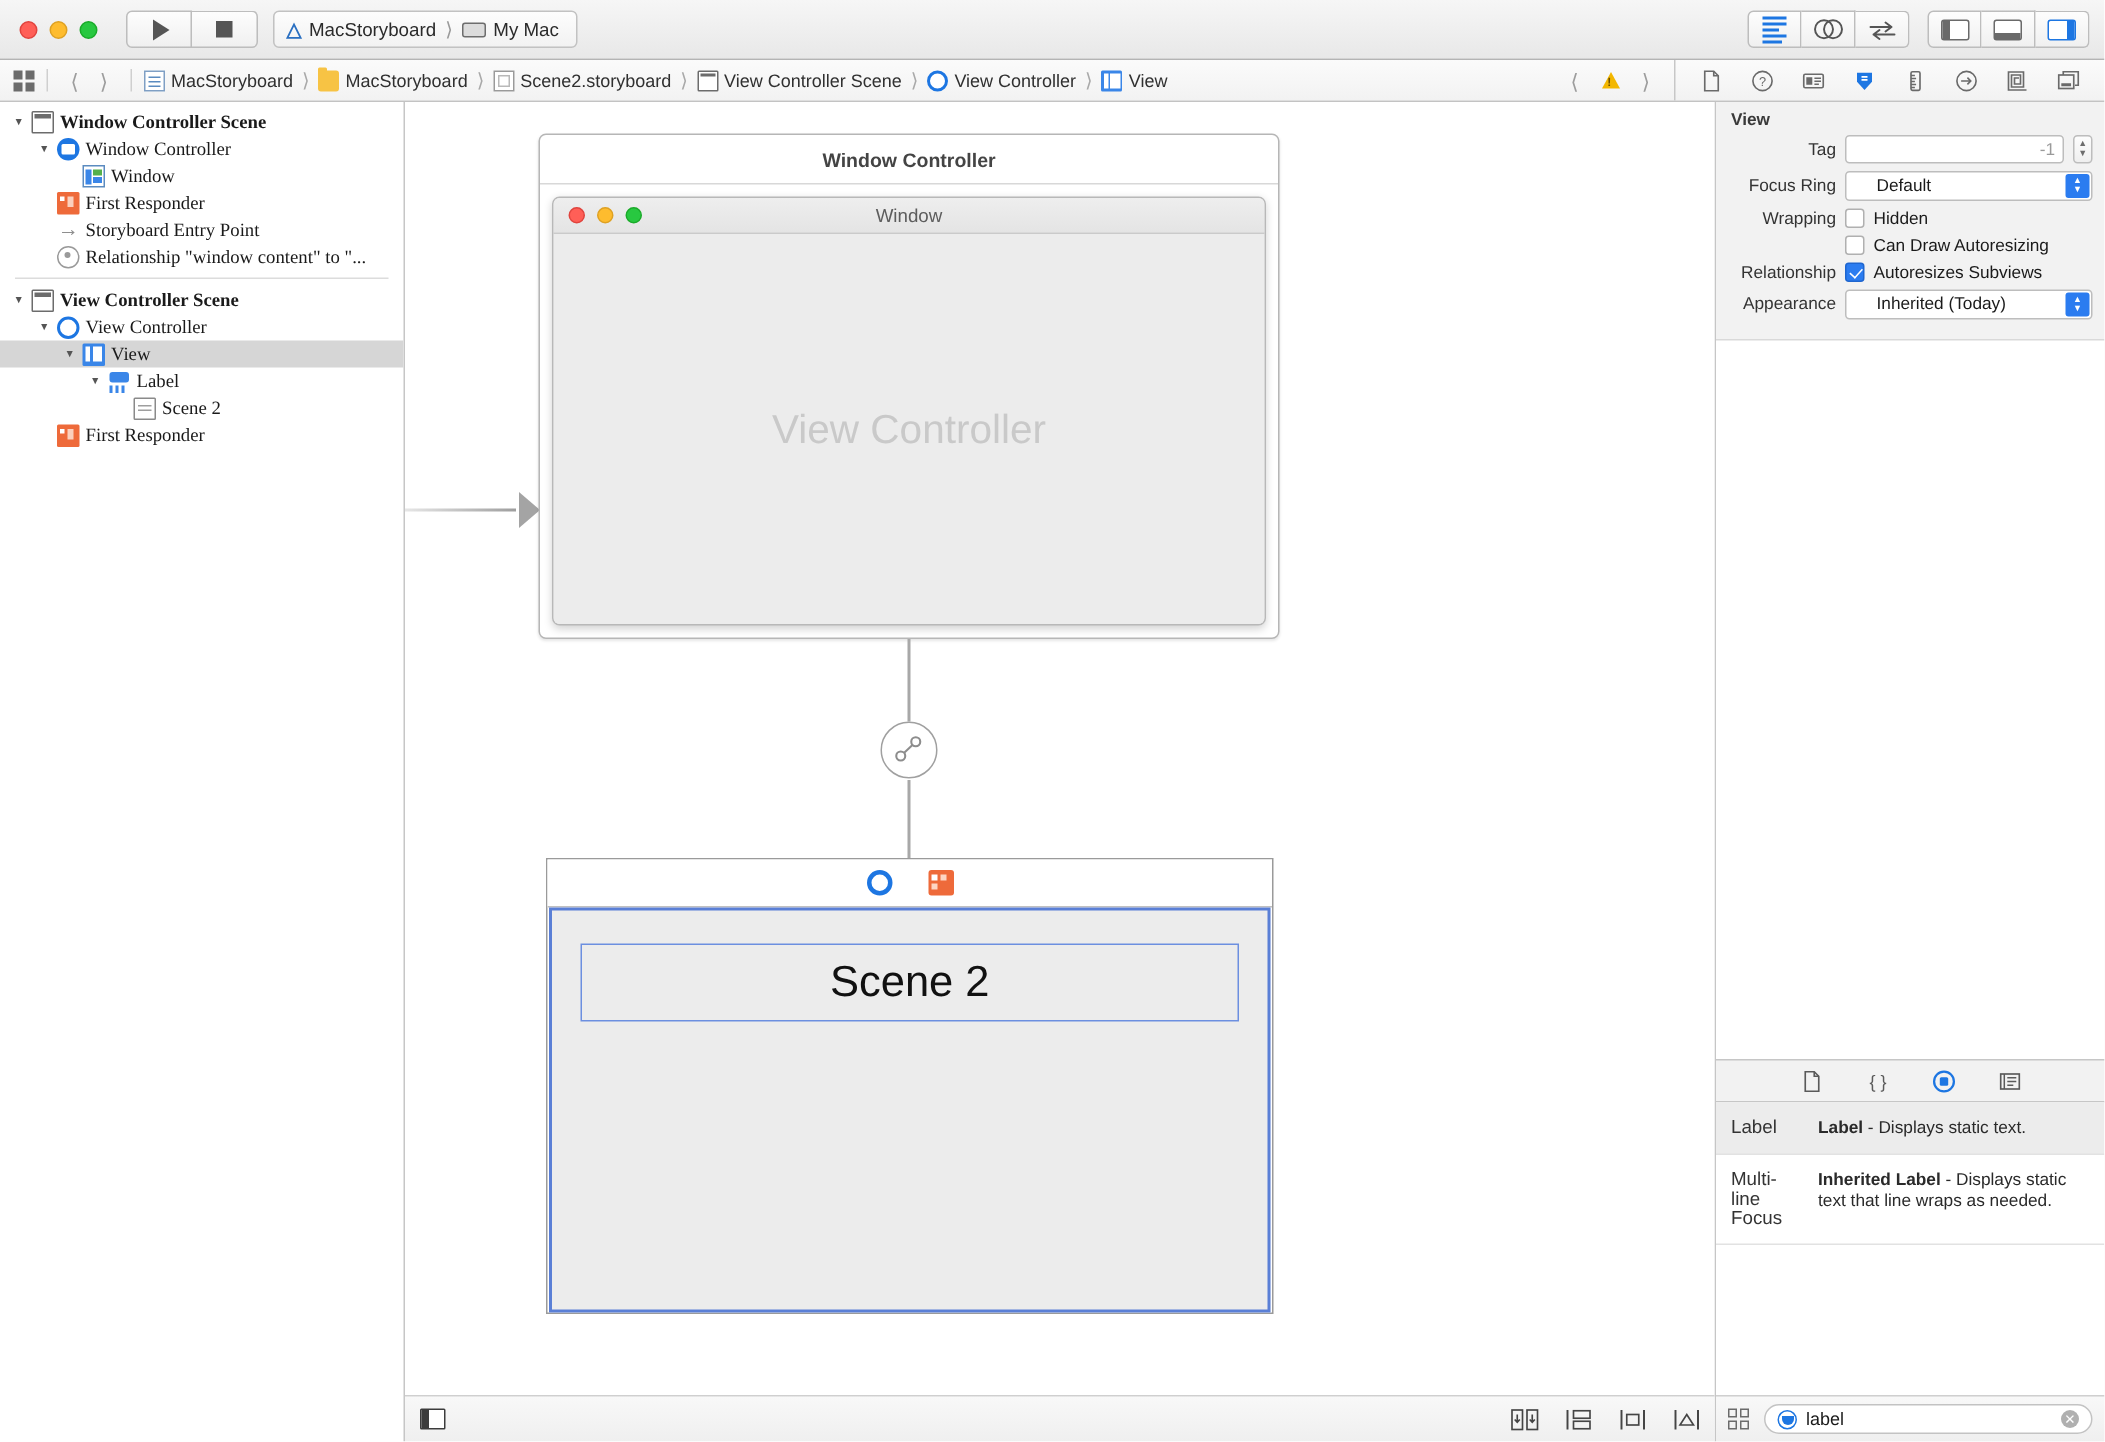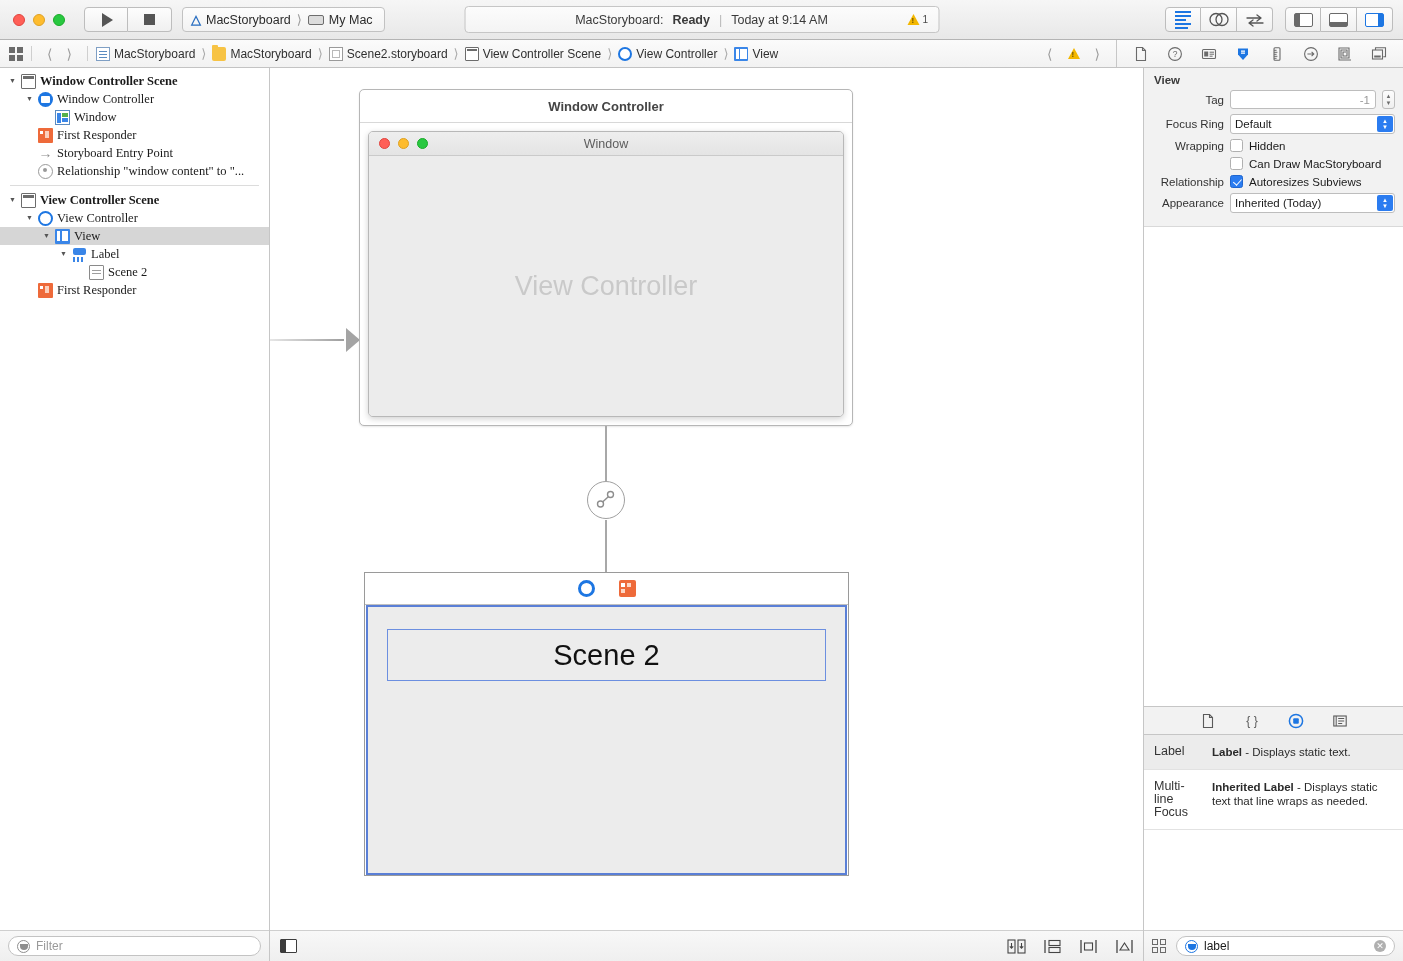--- a/index.html
+++ b/index.html
@@ -193,21 +193,21 @@
   .al { width:19px;height:15px;position:relative;color:#454545; }
 
   
   .utilities { width:260px; flex:0 0 260px; background:#f2f2f2; border-left:1px solid #c6c6c6; display:flex; flex-direction:column; }
   .insp-head { padding:6px 10px 4px 10px; font-size:11.5px; font-weight:bold; color:#3a3a3a; background:#f2f2f2; }
   .insp-body { background:#f2f2f2; padding:0 8px 8px 8px; }
   .frow { display:flex; align-items:center; margin-bottom:5px; gap:6px; }
   .flabel { width:72px; flex:0 0 72px; text-align:right; font-size:11.5px; color:#333; }
   .ffield { flex:1; height:19px; background:#fff; border:1px solid #bdbdbd; border-radius:3px; display:flex; align-items:center; justify-content:flex-end; padding:0 5px; font-size:11.5px; color:#9a9a9a; }
   .stepper { width:13px;height:19px;flex:0 0 13px;border:1px solid #bdbdbd;border-radius:3px;background:linear-gradient(#fdfdfd,#efefef);display:flex;flex-direction:column;align-items:center;justify-content:center;gap:2px;color:#6d6d6d;font-size:6px;line-height:5px; }
-  .fselect { flex:1; height:20px; background:#fff; border:1px solid #bdbdbd; border-radius:3px; display:flex; align-items:center; padding:0 4px; font-size:11.5px; color:#1a1a1a; position:relative; }
+  .fselect { flex:1; height:20px; background:#fff; border:1px solid #bdbdbd; border-radius:3px; display:flex; align-items:center; padding:0 20px; font-size:11.5px; color:#1a1a1a; position:relative; }
   .fselect .arrows { position:absolute; right:1px; top:1px; bottom:1px; width:16px; background:#2b7cf0; border-radius:2px; color:#fff; display:flex; flex-direction:column; align-items:center; justify-content:center; gap:1px; font-size:6px; line-height:5px; }
   .cbrow { display:flex; align-items:center; gap:6px; }
   .cb { width:13px;height:13px;flex:0 0 13px;border:1px solid #b0b0b0;border-radius:2.5px;background:#fff; }
   .cb.on { background:#2b7cf0;border-color:#1f66cf;position:relative; }
   .cb.on::after{content:"";position:absolute;left:4px;top:1px;width:3.5px;height:7px;border:solid #fff;border-width:0 1.6px 1.6px 0;transform:rotate(42deg);}
   .cbtext { font-size:11.5px; color:#1a1a1a; }
 
   .insp-filler { flex:1; background:#fff; border-top:1px solid #d9d9d9; }
 
   .lib-tabs { height:29px; flex:0 0 29px; background:#f2f2f2; border-top:1px solid #c6c6c6; border-bottom:1px solid #c6c6c6; display:flex; align-items:center; justify-content:center; gap:28px; }
@@ -244,30 +244,20 @@
     </div>
 
     <div class="scheme">
       <span class="xc-a">△</span>
       <span>MacStoryboard</span>
       <span class="chev">⟩</span>
       <span class="mac-icon"></span>
       <span>My Mac</span>
     </div>
 
-    <div class="status">
-      <span>MacStoryboard:</span>
-      <span style="font-weight:bold">Ready</span>
-      <span class="sep">|</span>
-      <span>Today at 9:14 AM</span>
-      <span class="warn-badge">
-        <span class="tri-warn"></span>
-        <span>1</span>
-      </span>
-    </div>
 
     <div class="toolbar-right">
       <div class="seg">
         <div>
           <span class="lines">
               <i style="width:16px"></i>
               <i style="width:16px"></i>
               <i style="width:11px"></i>
               <i style="width:16px"></i>
               <i style="width:13px"></i>
@@ -461,26 +451,20 @@
             <span class="disc empty">▼</span>
             <span class="i16 i-text"></span>
             <span class="label">Scene 2</span>
           </div>
           <div class="row" style="padding-left: 25px;">
             <span class="disc empty">▼</span>
             <span class="i16 i-fr"></span>
             <span class="label">First Responder</span>
           </div>
         </div>
-      <div class="nav-filter">
-        <div class="filter-field">
-          <span class="circ-ic"></span>
-          <span class="ph">Filter</span>
-        </div>
-      </div>
     </div>
 
     <div class="canvas-wrap">
       <div class="canvas">
 
         <div class="entry-arrow">
           <span class="shaft"></span>
           <span class="head"></span>
         </div>
 
@@ -582,21 +566,21 @@
           <span class="cbrow">
             <span class="cb"></span>
             <span class="cbtext">Hidden</span>
           </span>
         </div>
 
         <div class="frow">
           <span class="flabel"></span>
           <span class="cbrow">
             <span class="cb"></span>
-            <span class="cbtext">Can Draw MacStoryboard</span>
+            <span class="cbtext">Can Draw Autoresizing</span>
           </span>
         </div>
 
         <div class="frow">
           <span class="flabel">Relationship</span>
           <span class="cbrow">
             <span class="cb on"></span>
             <span class="cbtext">Autoresizes Subviews</span>
           </span>
         </div>

